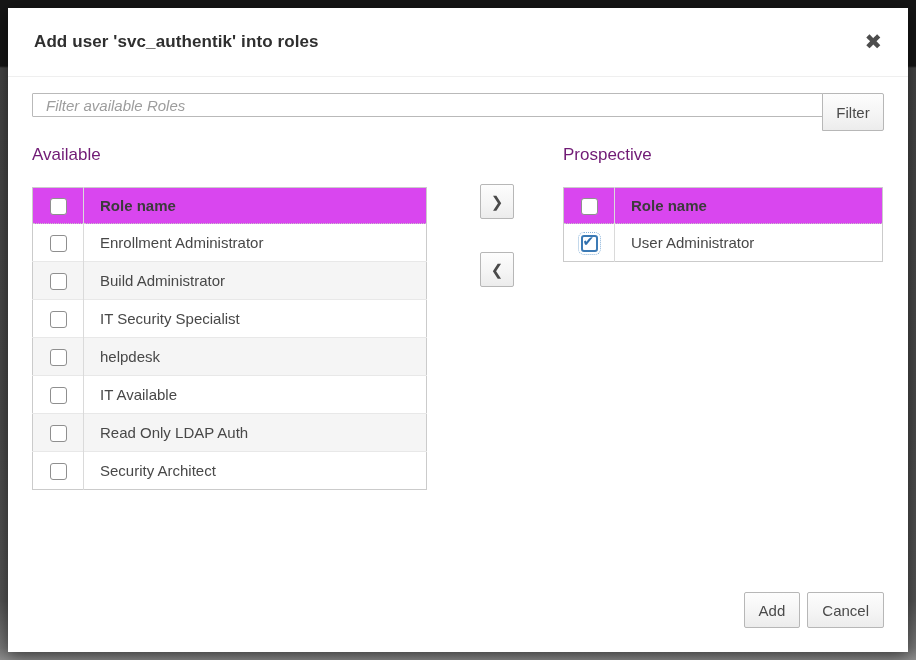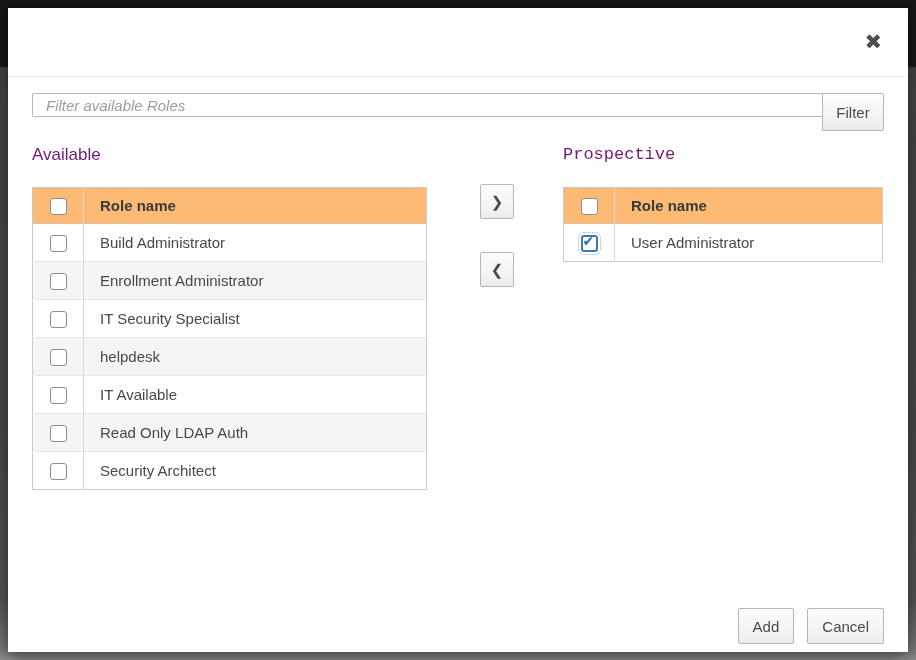--- a/index.html
+++ b/index.html
@@ -32,31 +32,31 @@
   .filter-input::placeholder{font-style:italic;color:#9d9d9d;opacity:1;}
   .btn{
     background:linear-gradient(to bottom,#fdfdfd 0%,#f4f4f4 60%,#ececec 100%);
     border:1px solid #b7b7b7;border-radius:2px;color:#4a4a4a;
     font-family:"Liberation Sans","DejaVu Sans",sans-serif;cursor:pointer;
   }
   .filter-btn{width:62px;height:38px;margin-left:-1px;font-size:15px;border-radius:0 2px 2px 0;}
   
   .col-heading{position:absolute;top:137px;font-size:17px;font-weight:400;color:#701a75;}
   .avail-h{left:24px;}
-  .prosp-h{left:555px;font-family:Liberation Mono, monospace;}
+  .prosp-h{left:555px;}
   
   .roles-table{
     position:absolute;top:179px;border-collapse:collapse;background:#fff;
     border:1px solid #cbcbcb;table-layout:fixed;
   }
   .avail-t{left:24px;width:395px;}
   .prosp-t{left:555px;width:320px;}
   .roles-table thead tr{height:36px;}
   .roles-table tbody tr{height:38px;}
-  .roles-table th{background:#fdba74;border-bottom:1px dotted #c9c9c9;}
+  .roles-table th{background:#d946ef;border-bottom:1px dotted #c9c9c9;}
   .cb-cell{width:48px;border-right:1px solid #dadada;text-align:center;vertical-align:middle;}
   .name-cell{padding-left:16px;text-align:left;vertical-align:middle;}
   .th-name{font-weight:bold;font-size:15px;color:#3b3b3b;}
   .roles-table tbody td{font-size:15px;color:#484848;}
   .roles-table tbody tr:nth-child(even){background:#f5f5f5;}
   .roles-table tbody tr + tr{border-top:1px solid #e8e8e8;}
   
   .cb{
     display:inline-block;width:15px;height:15px;box-sizing:content-box;
     border:1px solid #8f8f8f;border-radius:3px;background:#fff;
@@ -73,29 +73,30 @@
   }
   
   .move-btn{
     position:absolute;left:472px;width:34px;height:35px;padding:0;
     display:flex;align-items:center;justify-content:center;
   }
   .move-btn span{font-size:15px;font-weight:bold;color:#4a4a4a;font-family:"DejaVu Sans",sans-serif;}
   .move-right{top:176px;}
   .move-left{top:244px;}
   
-  .footer{position:absolute;right:24px;bottom:8px;display:flex;gap:13px;margin-left:8px;}
+  .footer{position:absolute;right:24px;bottom:24px;display:flex;gap:7px;margin-left:8px;}
   .footer .btn{height:36px;font-size:15px;padding:0 14px;}
 </style>
 </head>
 <body>
 
 <div class="modal">
 
   <div class="modal-header">
+    <h1 class="title">Add user 'svc_authentik' into roles</h1>
     <button class="close-btn">✖</button>
   </div>
 
   <div class="filter-row">
     <input class="filter-input" type="text" placeholder="Filter available Roles" style="">
     <button class="btn filter-btn">Filter</button>
   </div>
 
   <div class="col-heading avail-h">Available</div>
   <div class="col-heading prosp-h">Prospective</div>
@@ -105,25 +106,25 @@
       <tr>
         <th class="cb-cell">
           <span class="cb"></span>
         </th>
         <th class="name-cell th-name">Role name</th>
       </tr>
     </thead>
     <tbody>
         <tr>
           <td class="cb-cell"><span class="cb"></span></td>
-          <td class="name-cell">Build Administrator</td>
+          <td class="name-cell">Enrollment Administrator</td>
         </tr>
         <tr>
           <td class="cb-cell"><span class="cb"></span></td>
-          <td class="name-cell">Enrollment Administrator</td>
+          <td class="name-cell">Build Administrator</td>
         </tr>
         <tr>
           <td class="cb-cell"><span class="cb"></span></td>
           <td class="name-cell">IT Security Specialist</td>
         </tr>
         <tr>
           <td class="cb-cell"><span class="cb"></span></td>
           <td class="name-cell">helpdesk</td>
         </tr>
         <tr>

